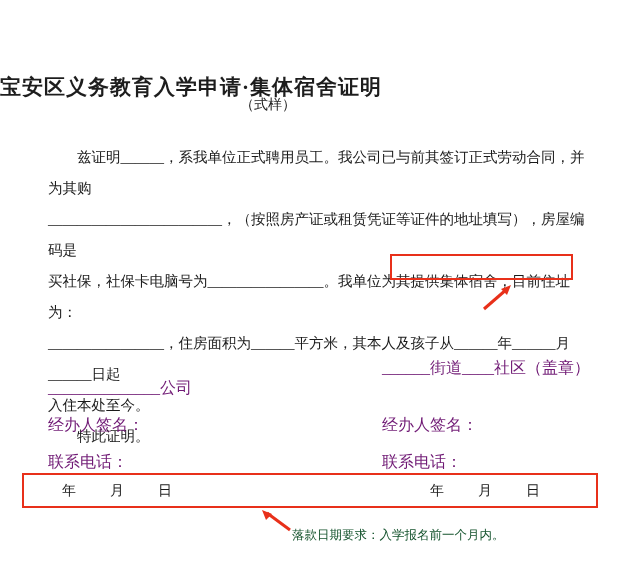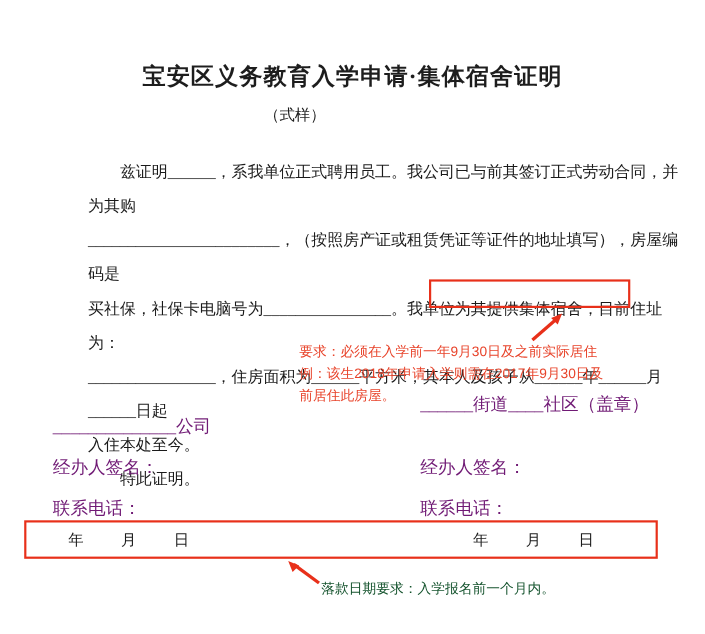--- a/index.html
+++ b/index.html
@@ -15,24 +15,24 @@
     overflow: hidden;
     position: relative;
   }
   .page {
     position: relative;
     width: 641px;
     height: 576px;
   }
   .title {
     position: absolute;
-    top: 55px;
+    top: 73px;
     left: 0;
     width: 641px;
-    text-align: center;
+    text-align: left;
     font-size: 21px;
     font-weight: bold;
     letter-spacing: 1px;
     color: #1d1d1d;
   }
   .subtitle {
     position: absolute;
     top: 96px;
     left: 0;
     width: 536px;
@@ -41,21 +41,20 @@
     color: #1d1d1d;
   }
   .body-block {
     position: absolute;
     top: 142px;
     left: 48px;
     width: 548px;
     font-size: 14.5px;
     line-height: 31px;
     color: #1a1a1a;
-    margin-left: 32px;
   }
   .para {
     margin: 0;
     white-space: pre-wrap;
   }
   .note-block {
     position: absolute;
     top: 310px;
     left: 272px;
     width: 330px;
@@ -157,25 +156,20 @@
     <p class="para">　　特此证明。</p>
   </div>
 
   <div class="red-box box-date-inline"></div>
 
   <svg class="arrow arrow-top" width="34" height="30" viewBox="0 0 34 30">
     <line x1="4" y1="26" x2="27" y2="6" stroke="#e8301a" stroke-width="3"></line>
     <polygon points="31,2 21,6 27,12" fill="#e8301a"></polygon>
   </svg>
 
-  <div class="note-block">
-    <div class="note-line">要求：必须在入学前一年9月30日及之前实际居住</div>
-    <div class="note-line">例：该生2018年申请入学则需在2017年9月30日及</div>
-    <div class="note-line">前居住此房屋。</div>
-  </div>
 
   <div class="sig sig-left-company">______________公司</div>
   <div class="sig sig-right-company">______街道____社区（盖章）</div>
   <div class="sig sig-left-name">经办人签名：</div>
   <div class="sig sig-right-name">经办人签名：</div>
   <div class="sig sig-left-phone">联系电话：</div>
   <div class="sig sig-right-phone">联系电话：</div>
 
   <div class="date-row">
     <div class="date-left">年　月　日</div>

